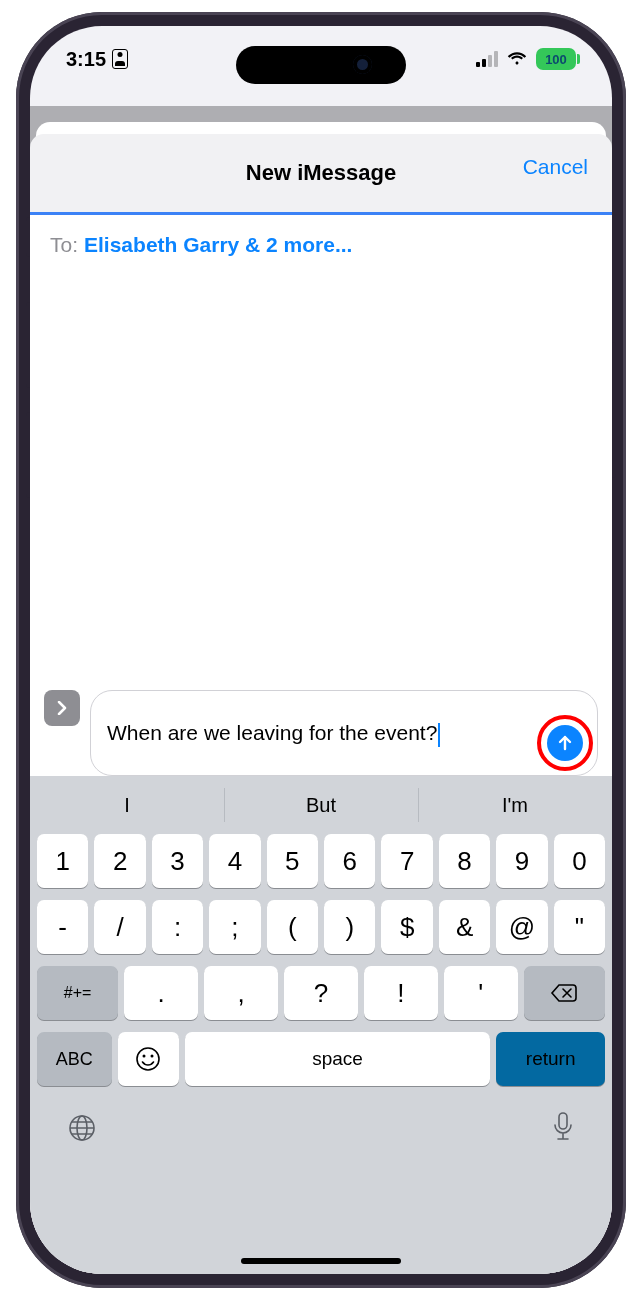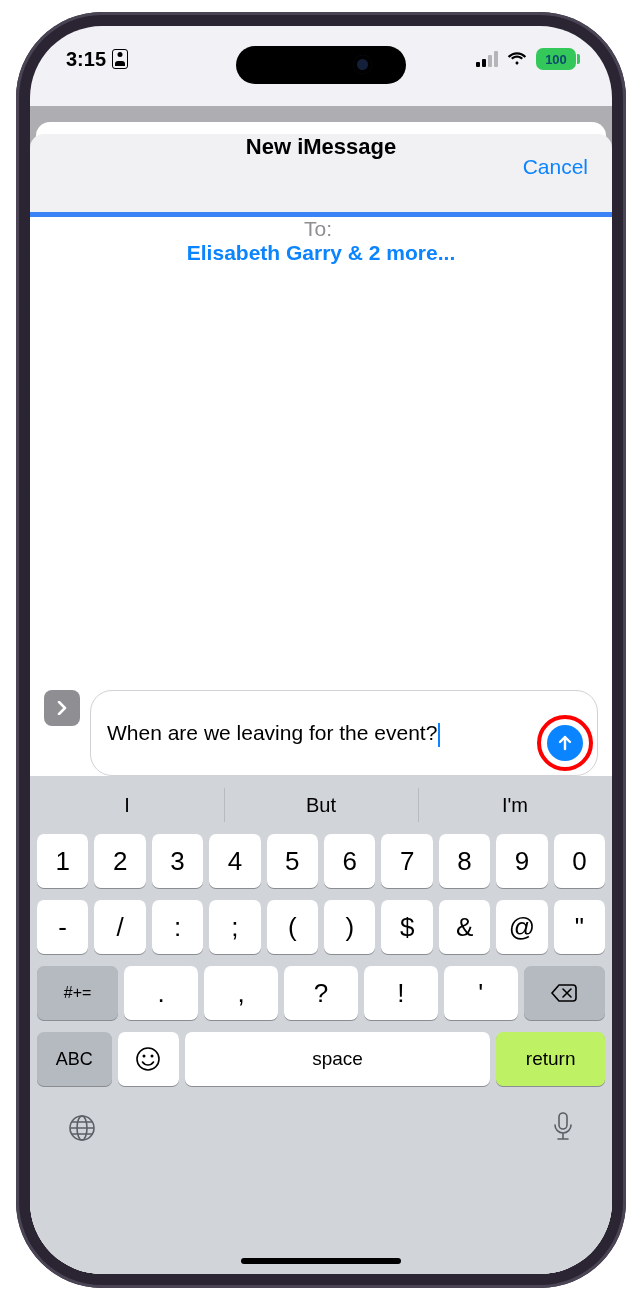--- a/index.html
+++ b/index.html
@@ -24,43 +24,43 @@
   .contact-card::after{content:"";position:absolute;bottom:2px;left:2px;right:2px;height:5px;border-radius:3px 3px 0 0;background:#000;}
   .sig{display:flex;align-items:flex-end;gap:2px;height:16px;}
   .sig i{display:block;width:4px;background:#000;border-radius:1px;}
   .sig i.off{background:rgba(0,0,0,.25);}
   .batt{position:relative;width:40px;height:22px;border-radius:7px;background:#34c759;color:#0c4a6e;font-size:13px;font-weight:700;display:flex;align-items:center;justify-content:center;}
   .batt::after{content:"";position:absolute;right:-4px;top:6px;width:3px;height:10px;border-radius:0 2px 2px 0;background:#34c759;}
   
   .sheet-bg{position:absolute;top:80px;left:0;right:0;bottom:0;background:#aeaeb2;}
   .sheet-card{position:absolute;top:96px;left:6px;right:6px;height:18px;background:#fff;border-radius:14px 14px 0 0;}
   .sheet{position:absolute;top:108px;left:0;right:0;bottom:0;background:#f1f1f3;border-radius:14px 14px 0 0;overflow:hidden;}
-  .sheet-head{height:78px;display:flex;align-items:flex-start;justify-content:center;position:relative;border-bottom:5px solid #3b82f6;}
+  .sheet-head{height:78px;display:flex;align-items:center;justify-content:center;position:relative;border-bottom:3px solid #3b82f6;}
   .sheet-title{font-size:22px;font-weight:700;color:#000;}
   .cancel{position:absolute;right:24px;top:0;bottom:12px;display:flex;align-items:center;font-size:21px;color:#0b84ff;}
-  .to-row{background:#fff;height:60px;display:flex;align-items:center;padding:0 20px;font-size:21px;border-bottom:1px solid #e6e6e8;flex-direction:column;}
+  .to-row{background:#fff;height:60px;display:flex;align-items:center;padding:0 20px;font-size:21px;border-bottom:1px solid #e6e6e8;}
   .to-label{color:#8e8e93;margin-right:6px;}
   .to-value{color:#0b84ff;font-weight:bold;}
   .convo{background:#fff;position:absolute;top:138px;left:0;right:0;height:418px;}
   
   .compose{position:absolute;top:556px;left:0;right:0;height:86px;background:#fff;display:flex;padding:0 14px;gap:10px;}
   .expand{width:36px;height:36px;border-radius:8px;background:#8e8e93;display:flex;align-items:center;justify-content:center;}
   .bubble{flex:1;border:1px solid #d1d1d6;border-radius:22px;padding:8px 48px 8px 16px;font-size:21px;line-height:27px;color:#000;position:relative;min-height:54px;display:flex;align-items:center;}
   .caret{display:inline-block;width:2px;height:24px;background:#0b84ff;vertical-align:middle;margin-left:1px;}
   .send-wrap{position:absolute;right:4px;bottom:4px;width:48px;height:48px;border-radius:50%;border:4px solid #ff0000;display:flex;align-items:center;justify-content:center;}
   .send{width:36px;height:36px;border-radius:50%;background:#0b84ff;display:flex;align-items:center;justify-content:center;}
   
   .kb{position:absolute;top:642px;left:0;right:0;bottom:0;background:#d1d4d9;}
   .pred{height:58px;display:flex;}
   .pred div{flex:1;display:flex;align-items:center;justify-content:center;font-size:20px;color:#000;position:relative;}
   .pred div+div::before{content:"";position:absolute;left:0;top:12px;bottom:12px;width:1px;background:#b7bbc1;}
   .krow{display:flex;gap:6px;padding:0 7px;margin-bottom:12px;}
   .key{flex:1;height:54px;background:#fff;border-radius:7px;box-shadow:0 1px 0 #8a8d92;display:flex;align-items:center;justify-content:center;font-size:26px;color:#000;}
   .key.space{flex:4.5;font-size:19px;}
-  .key.ret{flex:1.6;background:#bef264;font-size:19px;}
+  .key.ret{flex:1.6;background:#0369a1;font-size:19px;}
   .key.abc{flex:1.1;background:#b5bac1;font-size:18px;}
   .key.emo{flex:0.9;}
   .key.shift{flex:1.1;background:#b5bac1;font-size:16px;}
   .key.del{flex:1.1;background:#b5bac1;}
   .kb-bot{height:64px;display:flex;align-items:center;justify-content:space-between;padding:0 36px;}
   .kb-icon{color:#5b5f66;}
   .home{position:absolute;bottom:10px;left:50%;transform:translateX(-50%);width:160px;height:6px;border-radius:4px;background:#000;}
 </style>
 </head>
 <body>

